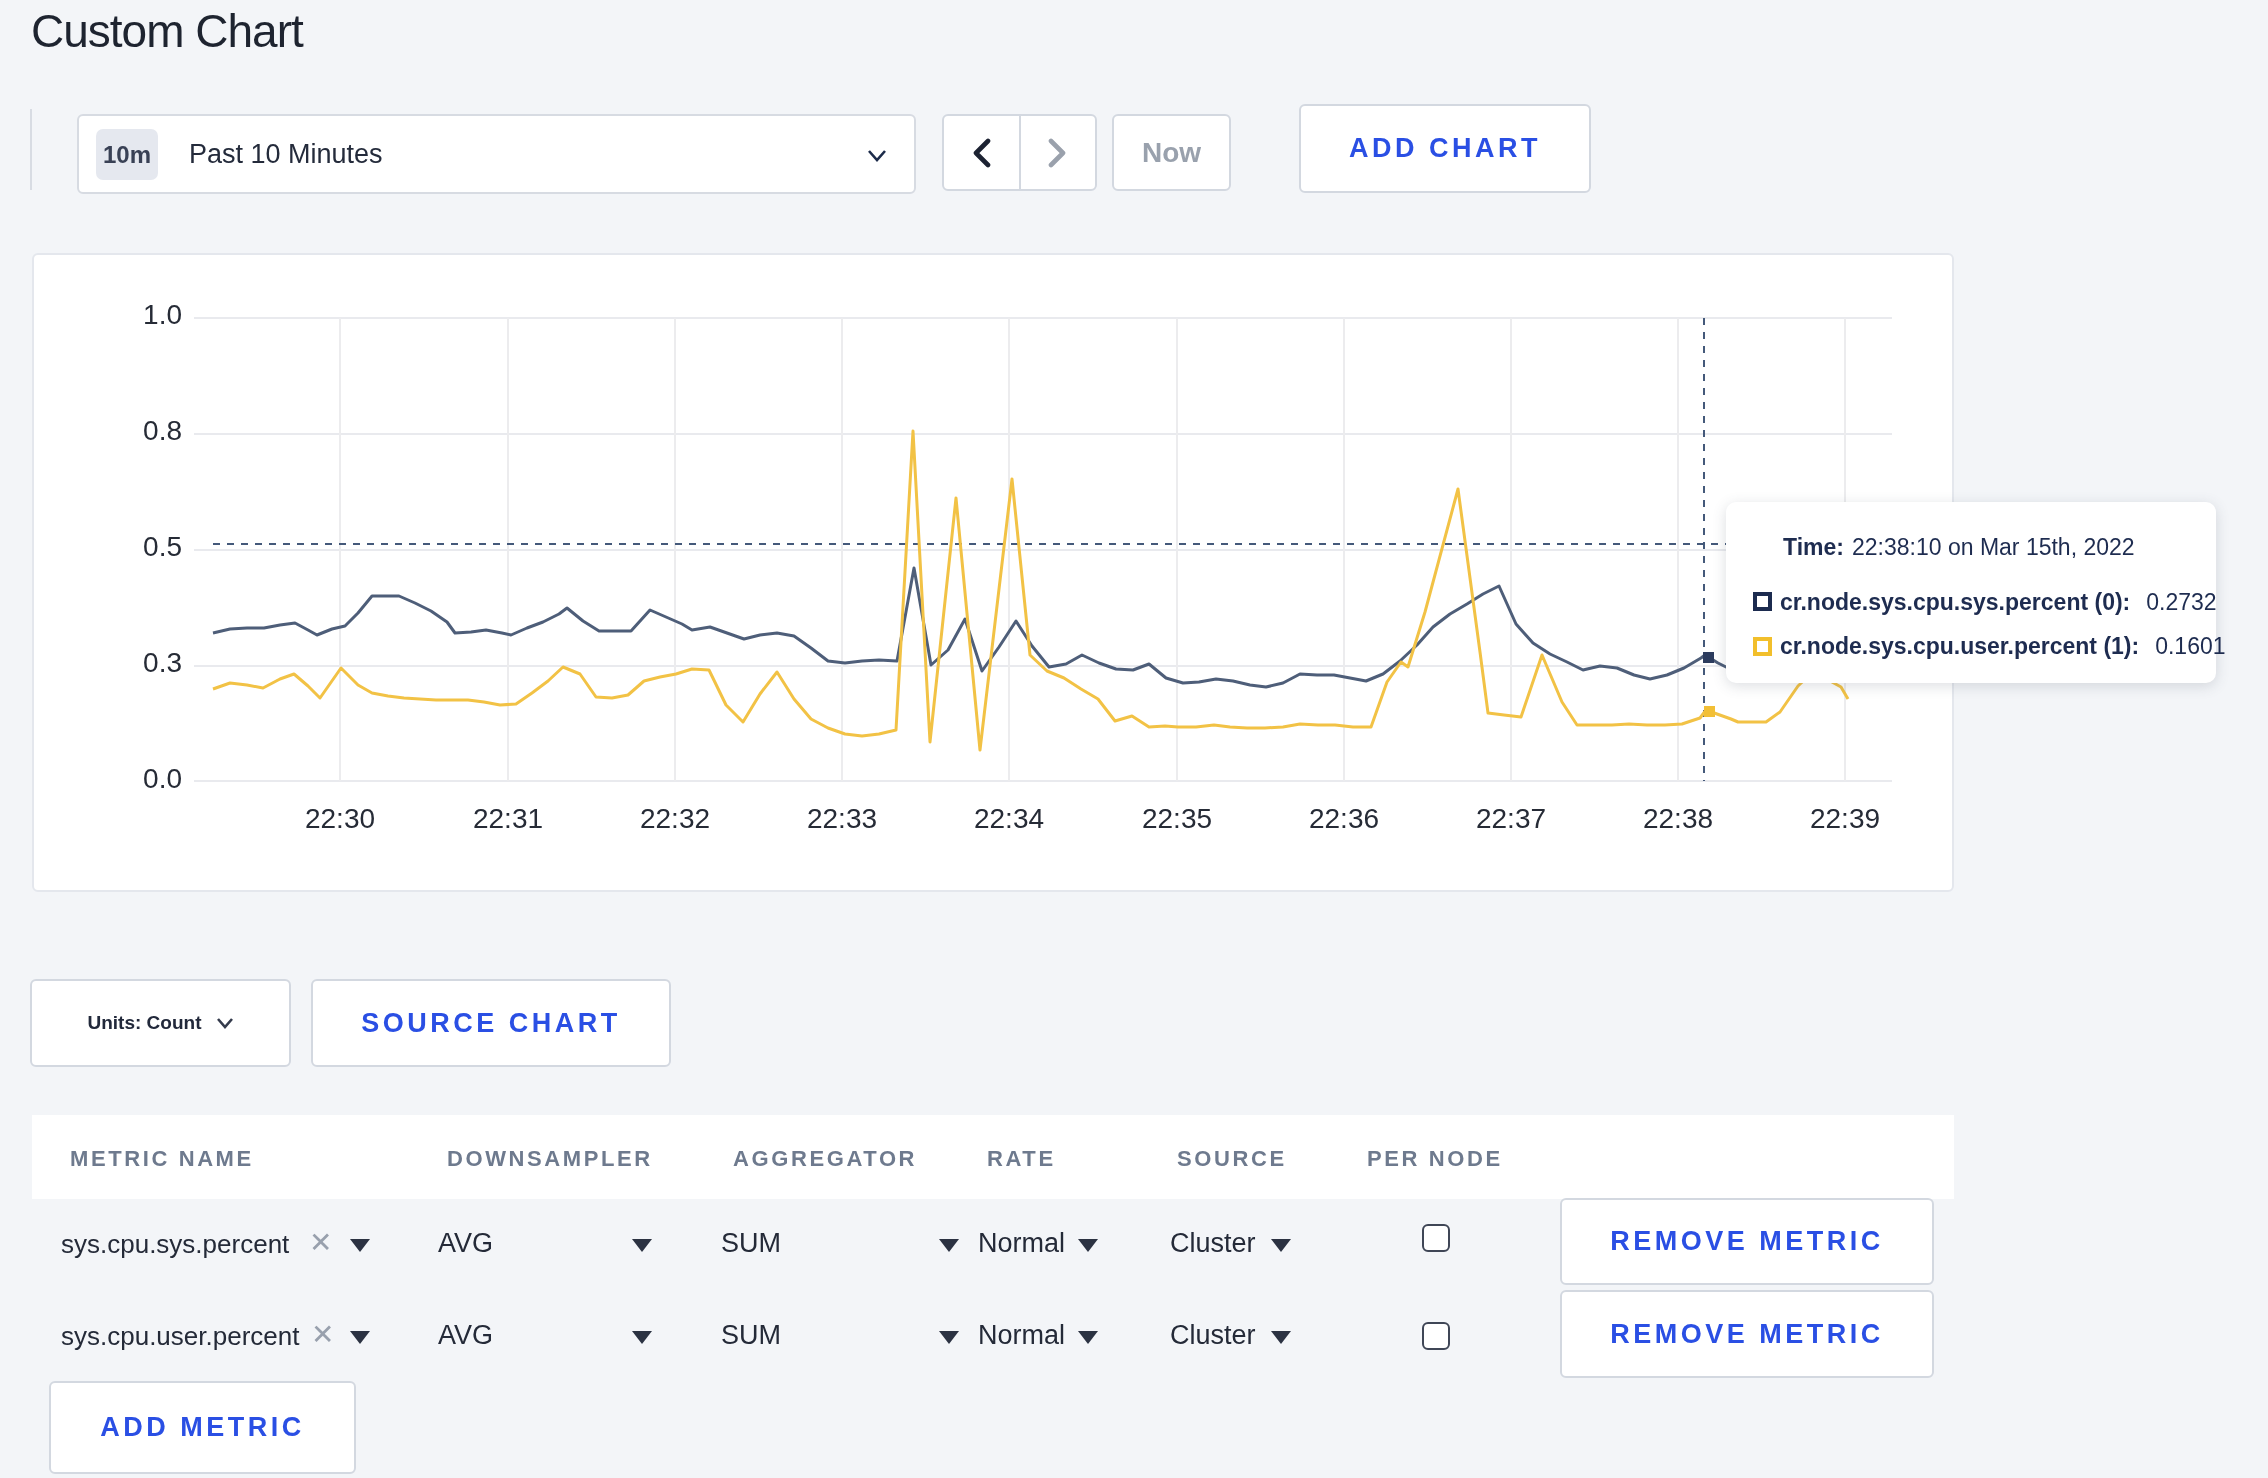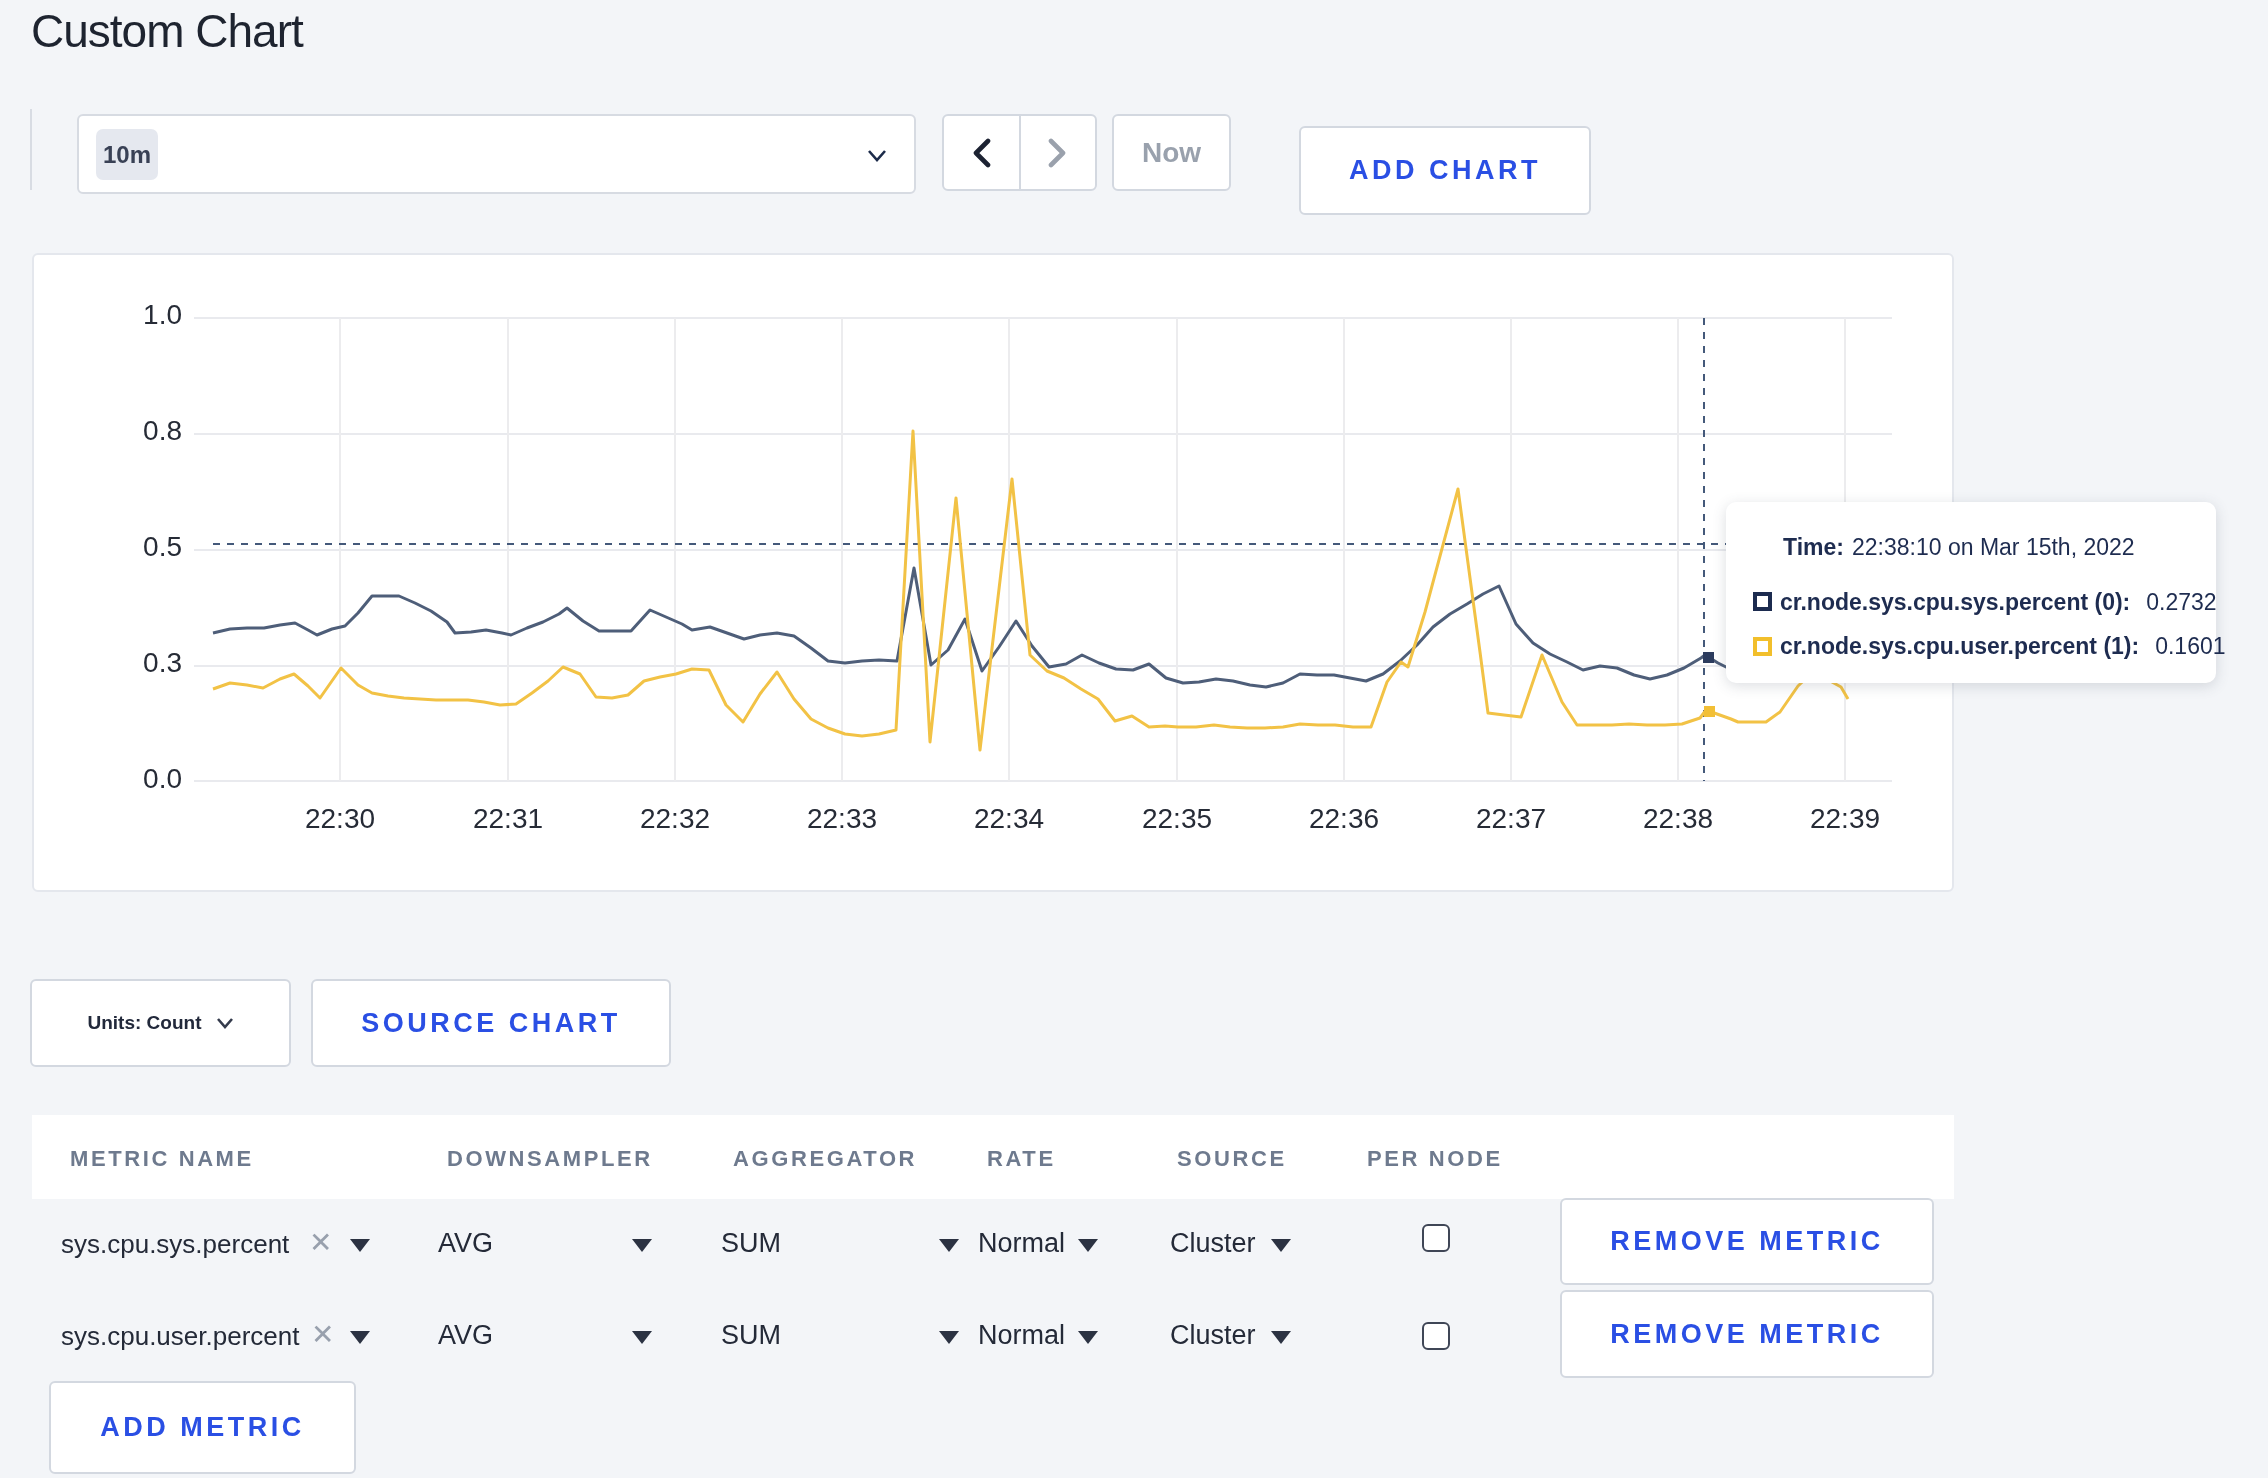--- a/index.html
+++ b/index.html
@@ -11,20 +11,21 @@
 </style>
 </head>
 <body>
 
 <div class="abs" style="left:31px; top:4px; font-size:46px; font-weight:400; color:#1e2430; letter-spacing:-1px;">Custom Chart</div>
 
 <div class="abs" style="left:30px; top:109px; width:2px; height:81px; background:#d8dce3;"></div>
 
 <div class="abs btn" style="left:77px; top:114px; width:839px; height:80px; justify-content:flex-start; border-color:#d7dbe2;">
   <div class="abs" style="left:17px; top:13px; width:62px; height:51px; background:#e5e8ef; border-radius:7px; font-size:24px; font-weight:700; color:#394155; display:flex; align-items:center; justify-content:center;">10m</div>
+  <div class="abs" style="left:110px; top:0; height:76px; display:flex; align-items:center; font-size:27px; color:#242b3b;">Past 10 Minutes</div>
   <svg class="abs" style="right:28px; top:31px;" width="18" height="18" viewBox="0 0 18 18">
       <path d="M1 4 L9 13 L17 4" fill="none" stroke="#1c2b4a" stroke-width="2.6"></path>
     </svg>
 </div>
 
 <div class="abs btn" style="left:942px; top:114px; width:155px; height:77px; padding:0;">
   <div style="flex:1; height:100%; display:flex; align-items:center; justify-content:center; border-right:2px solid #d3d8e0;">
     <svg width="19" height="30" viewBox="0 0 19 30">
         <path d="M16 3 L4 15 L16 27" fill="none" stroke="#1c2232" stroke-width="4.6" stroke-linecap="round" stroke-linejoin="round"></path>
       </svg>
@@ -33,21 +34,21 @@
     <svg width="19" height="30" viewBox="0 0 19 30">
         <path d="M3 3 L15 15 L3 27" fill="none" stroke="#9aa1ac" stroke-width="4.6" stroke-linecap="round" stroke-linejoin="round"></path>
       </svg>
   </div>
 </div>
 
 <div class="abs btn" style="left:1112px; top:114px; width:119px; height:77px;">
   <span style="font-size:28px; color:#99a1ad; font-weight:700;">Now</span>
 </div>
 
-<div class="abs btn" style="left:1299px; top:126px; width:292px; height:89px;">
+<div class="abs btn" style="left:1299px; top:104px; width:292px; height:89px;">
   <span class="btn-blue-text">ADD CHART</span>
 </div>
 
 <div class="abs" style="left:32px; top:253px; width:1922px; height:639px; background:#fff; border:2px solid #e4e7ed; border-radius:6px;">
   <svg width="1918" height="635" viewBox="0 0 1918 635" style="position:absolute; left:0; top:0;">
 
     <g stroke="#e9eaee" stroke-width="2">
       <line x1="160" y1="63" x2="1858" y2="63"></line>
       <line x1="160" y1="179" x2="1858" y2="179"></line>
       <line x1="160" y1="295" x2="1858" y2="295"></line>

